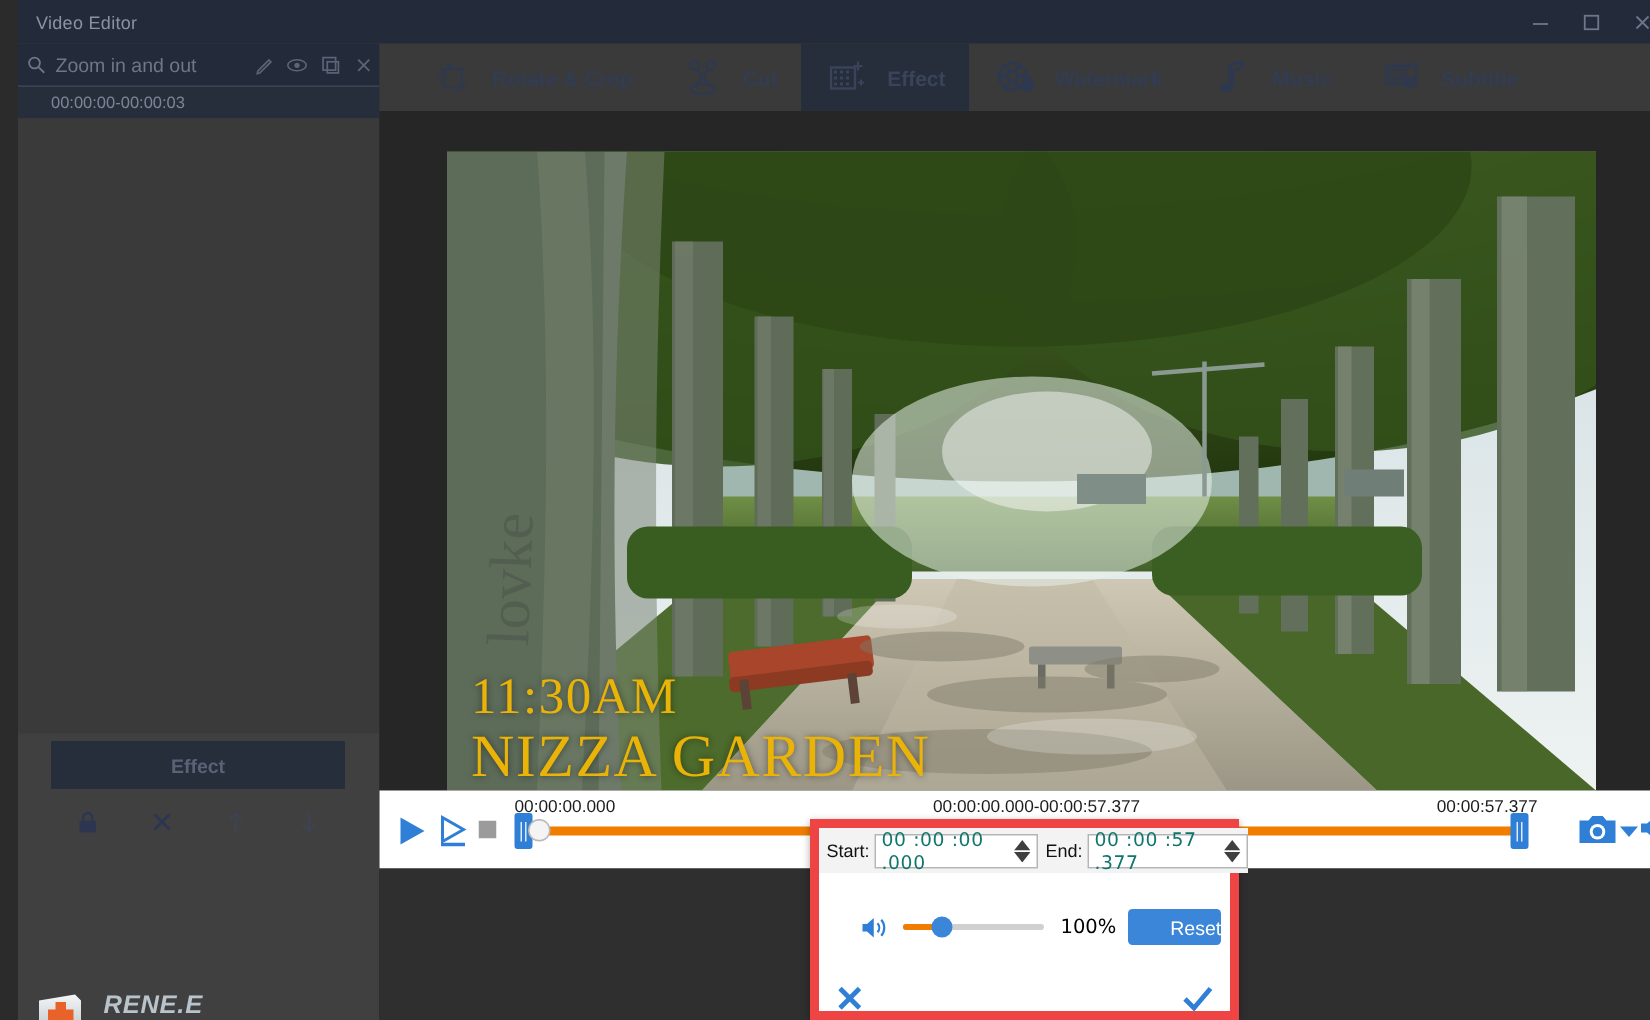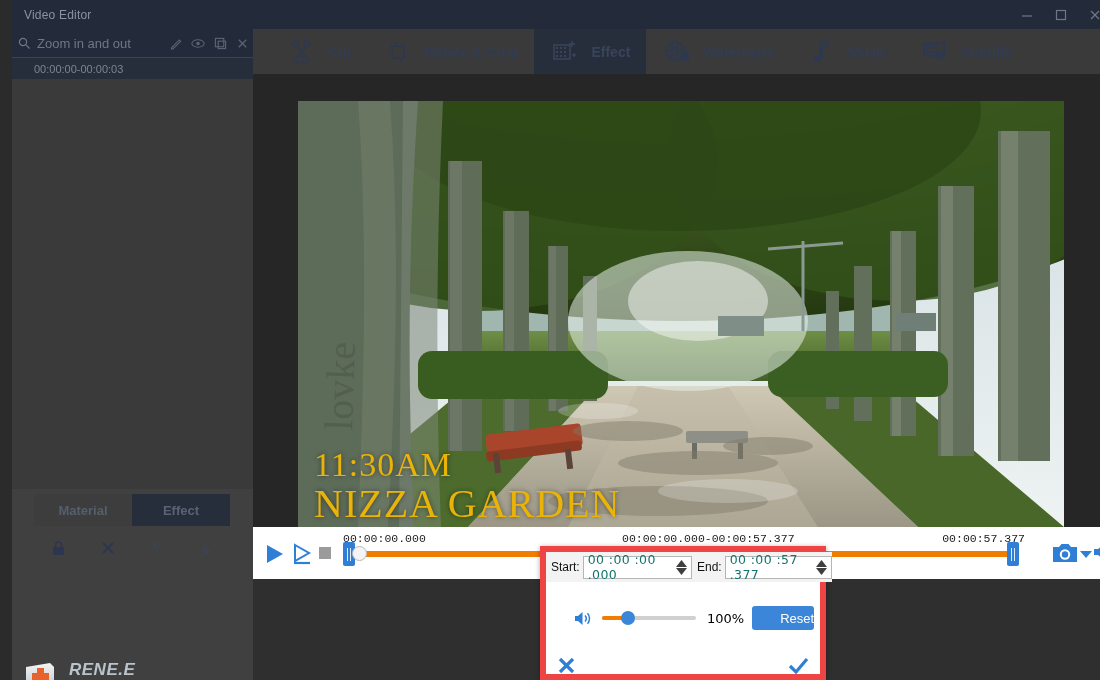--- a/index.html
+++ b/index.html
@@ -183,21 +183,21 @@
   .pl-stop   { left: 64px; top: 18px; width: 16px; height: 16px; }
 
   .track-area { position: absolute; left: 86px; top: 0; width: 680px; height: 52px; }
   .track-bar {
     position: absolute; left: 12px; top: 24px; width: 660px; height: 6px;
     background: #f07d00; border-radius: 1px;
   }
   .time-lbl {
     position: absolute; top: 5px;
     font-size: 11.5px; color: #1c1c1c;
-    font-family: Liberation Mono, monospace;
+    font-family: Liberation Sans, sans-serif;
     white-space: nowrap;
   }
   .time-left   { left: 4px; }
   .time-center { left: 283px; }
   .time-right  { right: -6px; }
 
   .handle {
     position: absolute; top: 15px;
     width: 12px; height: 24px;
     background: #2f7fd6; border-radius: 2px;
@@ -336,21 +336,20 @@
       </div>
     </div>
 
     <div class="clip-row">
       <div class="clip-time">00:00:00-00:00:03</div>
     </div>
 
     <div class="sb-body"></div>
 
     <div class="mat-tabs">
-      <div class="mat-tab">Material</div>
       <div class="mat-tab active">Effect</div>
     </div>
 
     <div class="tool-row">
       <span>
         <svg width="15" height="17" viewBox="0 0 15 17">
             <rect x="2" y="7" width="11" height="8" rx="1" fill="#2c3650"></rect>
             <path d="M4.5 7 V5 a3 3 0 0 1 6 0 V7" fill="none" stroke="#2c3650" stroke-width="1.6"></path>
           </svg>
       </span>
@@ -393,41 +392,41 @@
       </div>
     </div>
   </div>
 
   <div class="main">
 
     <div class="toolbar">
 
       <div class="tb-item">
         <span class="tb-ico">
+          <svg width="28" height="28" viewBox="0 0 28 28">
+            <rect x="8" y="8" width="12" height="12" fill="none" stroke="#2e3950" stroke-width="1.6"></rect>
+            <path d="M5 14 A9 9 0 0 1 14 5" fill="none" stroke="#2e3950" stroke-width="1.4" stroke-dasharray="2.5 2.5"></path>
+            <path d="M23 14 A9 9 0 0 1 14 23" fill="none" stroke="#2e3950" stroke-width="1.4" stroke-dasharray="2.5 2.5"></path>
+            <path d="M11 4 L14.5 5.2 L11.5 7.6 Z" fill="#2e3950"></path>
+          </svg>
+        </span>
+        <span class="tb-label">Rotate &amp; Crop</span>
+      </div>
+
+      <div class="tb-item">
+        <span class="tb-ico">
           <svg width="28" height="26" viewBox="0 0 28 26">
             <circle cx="8" cy="4.5" r="3" fill="none" stroke="#2e3950" stroke-width="1.6"></circle>
             <circle cx="19" cy="4.5" r="3" fill="none" stroke="#2e3950" stroke-width="1.6"></circle>
             <line x1="9.5" y1="7" x2="18" y2="18" stroke="#2e3950" stroke-width="1.6"></line>
             <line x1="17.5" y1="7" x2="9" y2="18" stroke="#2e3950" stroke-width="1.6"></line>
             <ellipse cx="13.5" cy="20.5" rx="8" ry="3.2" fill="none" stroke="#2e3950" stroke-width="1.6"></ellipse>
           </svg>
         </span>
         <span class="tb-label">Cut</span>
-      </div>
-
-      <div class="tb-item">
-        <span class="tb-ico">
-          <svg width="28" height="28" viewBox="0 0 28 28">
-            <rect x="8" y="8" width="12" height="12" fill="none" stroke="#2e3950" stroke-width="1.6"></rect>
-            <path d="M5 14 A9 9 0 0 1 14 5" fill="none" stroke="#2e3950" stroke-width="1.4" stroke-dasharray="2.5 2.5"></path>
-            <path d="M23 14 A9 9 0 0 1 14 23" fill="none" stroke="#2e3950" stroke-width="1.4" stroke-dasharray="2.5 2.5"></path>
-            <path d="M11 4 L14.5 5.2 L11.5 7.6 Z" fill="#2e3950"></path>
-          </svg>
-        </span>
-        <span class="tb-label">Rotate &amp; Crop</span>
       </div>
 
       <div class="tb-item active">
         <span class="tb-ico">
           <svg width="28" height="26" viewBox="0 0 28 26">
             <rect x="3" y="6" width="16" height="14" fill="none" stroke="#39435a" stroke-width="1.6"></rect>
             <g fill="#39435a">
               <rect x="5" y="8" width="2" height="2"></rect>
                 <rect x="9" y="8" width="2" height="2"></rect>
                 <rect x="13" y="8" width="2" height="2"></rect>

